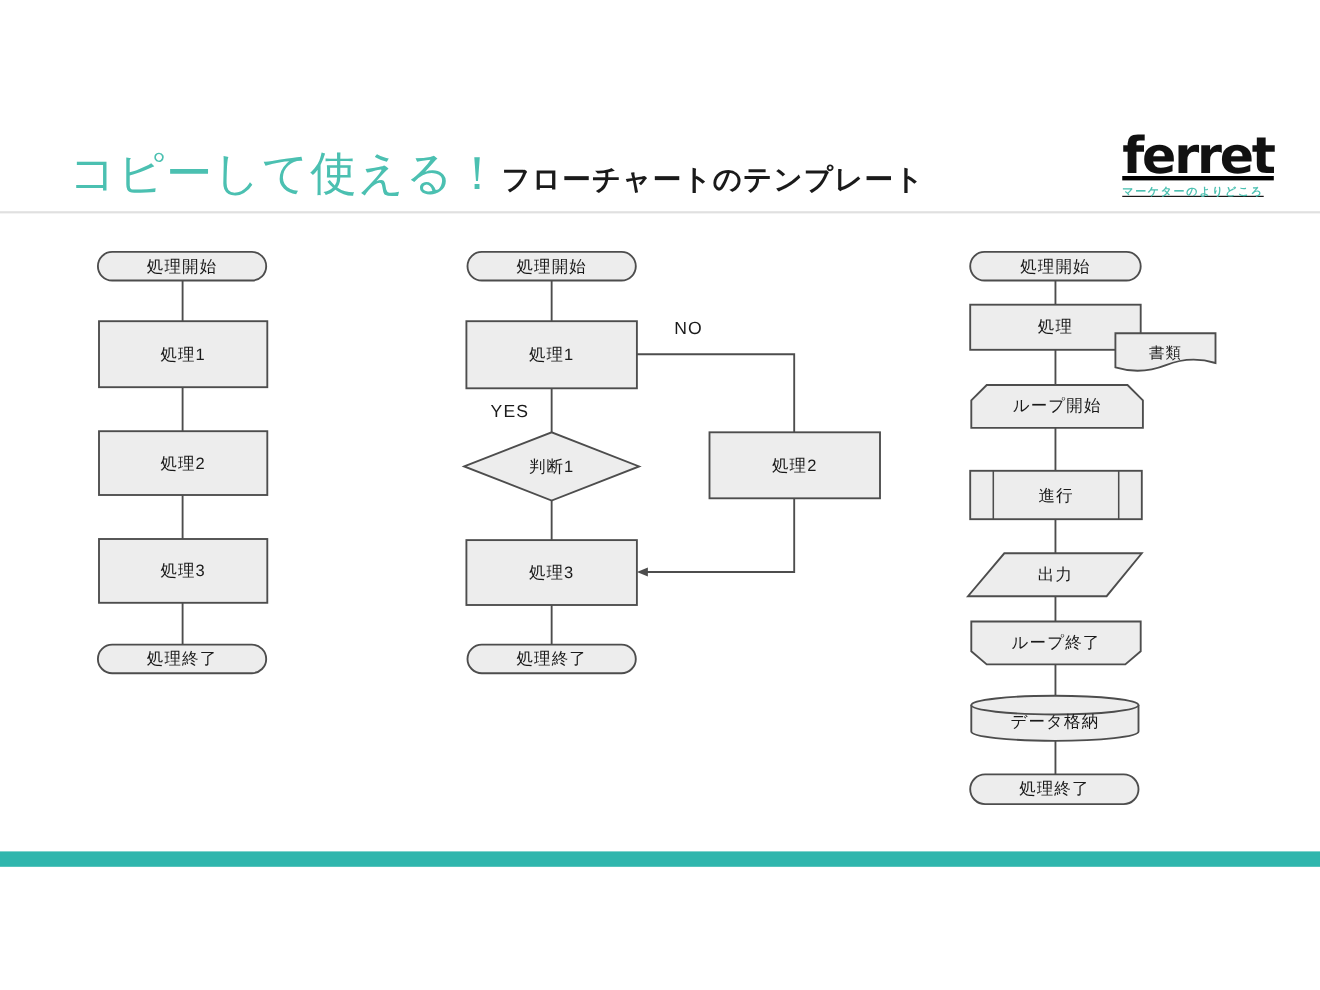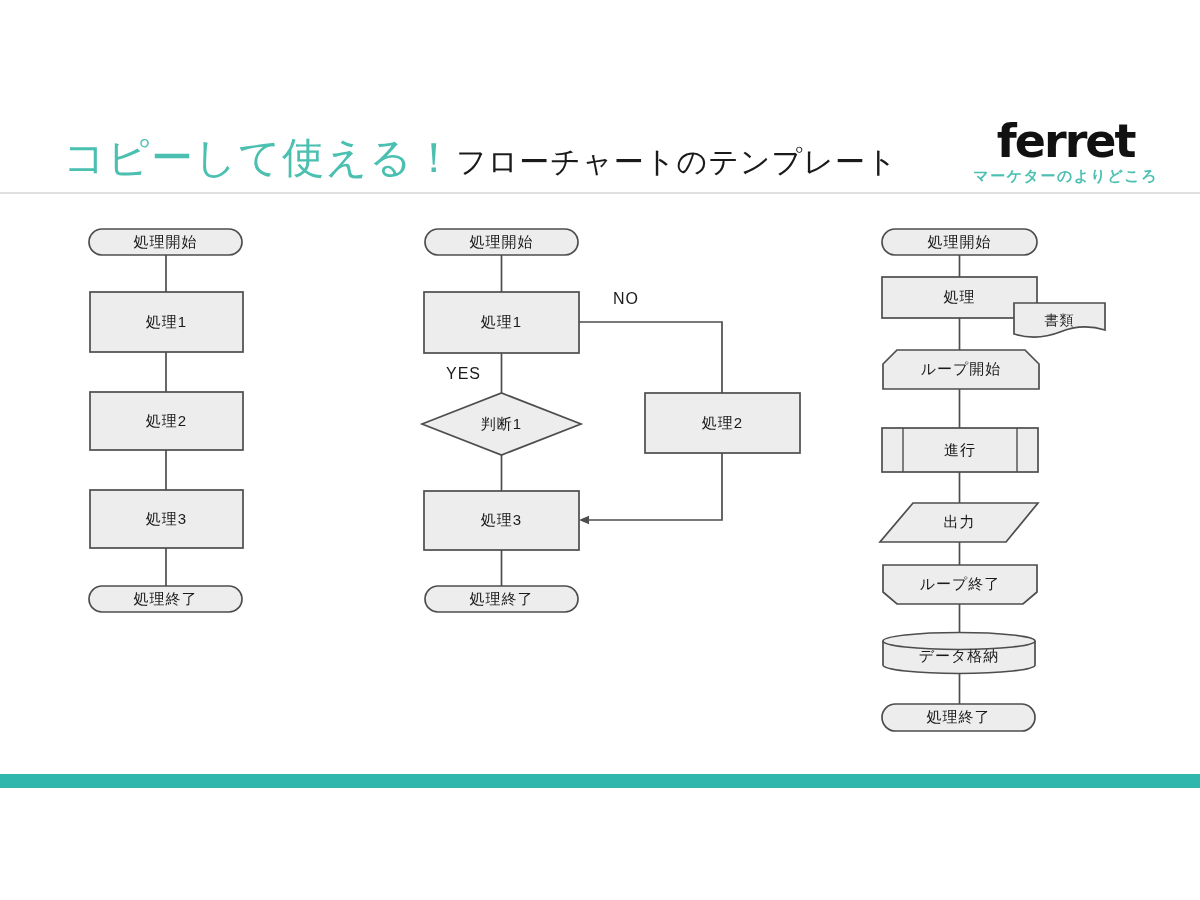--- a/index.html
+++ b/index.html
@@ -13,27 +13,27 @@
   html,body{margin:0;padding:0;background:#fff;}
   .slide{
     position:relative;width:1200px;height:900px;background:#fff;overflow:hidden;
     font-family:"Liberation Sans",sans-serif;
   }
   .title{
     position:absolute;left:63px;top:130px;margin:0;white-space:nowrap;
     font-family:"Liberation Sans",sans-serif;
   }
   .t-accent{color:var(--accent);font-size:42px;font-weight:400;letter-spacing:1px;}
-  .t-main{color:var(--ink);font-size:30px;font-weight:400;letter-spacing:1px;}
-  .logo{position:absolute;right:42px;top:118px;text-align:center;}
+  .t-main{color:var(--ink);font-size:26px;font-weight:700;letter-spacing:1px;}
+  .logo{position:absolute;right:42px;top:118px;text-align:left;text-decoration:underline;}
   .logo-word{
     color:#111;font-size:46px;font-weight:700;line-height:1;letter-spacing:-2px;
     font-family:"DejaVu Sans","Liberation Sans",sans-serif;
   }
-  .logo-tag{color:var(--accent);font-size:15px;font-weight:700;letter-spacing:1.5px;margin-top:3px;}
+  .logo-tag{color:var(--accent);font-size:10px;font-weight:700;letter-spacing:1.5px;margin-top:3px;}
   .divider{position:absolute;left:0;top:192px;width:1200px;height:2px;background:var(--divider);}
   .chart{position:absolute;left:0;top:0;}
   .shape{fill:var(--shape-fill);stroke:var(--shape-stroke);stroke-width:1.7;}
   .edge{fill:none;stroke:var(--shape-stroke);stroke-width:1.7;}
   .inner{fill:none;stroke:var(--shape-stroke);stroke-width:1.4;}
   .arrow{fill:var(--shape-stroke);stroke:none;}
   .nlabel{
     font-family:"Liberation Sans",sans-serif;font-size:15px;fill:var(--ink);
     text-anchor:middle;letter-spacing:1px;
   }

